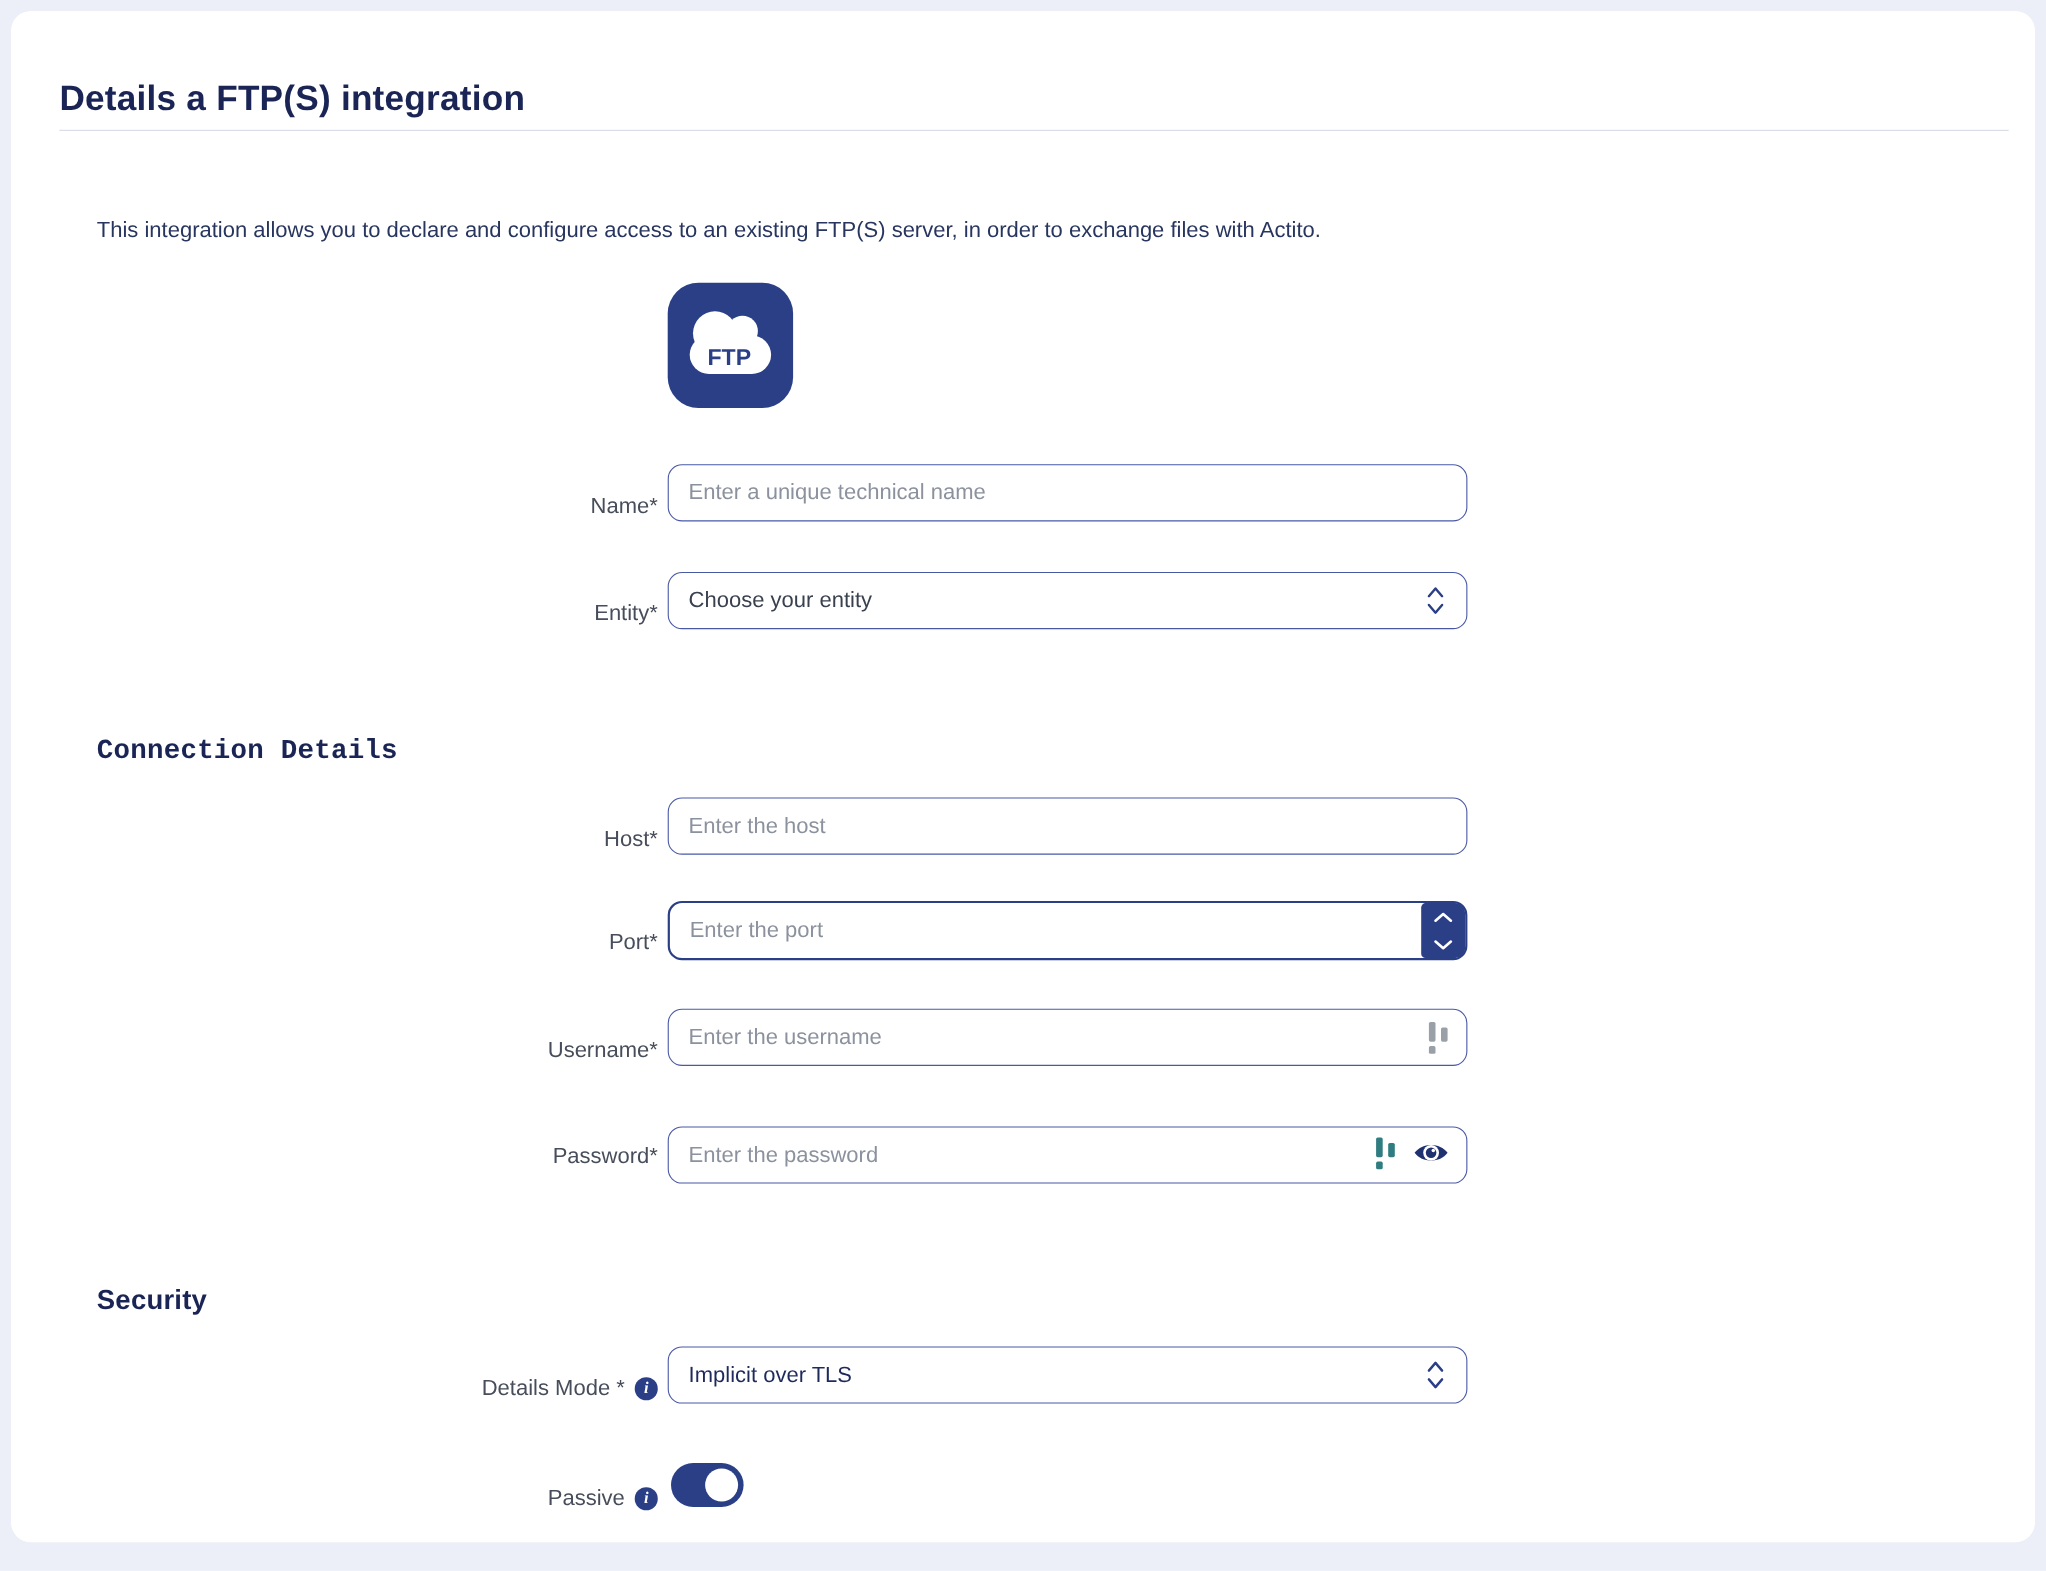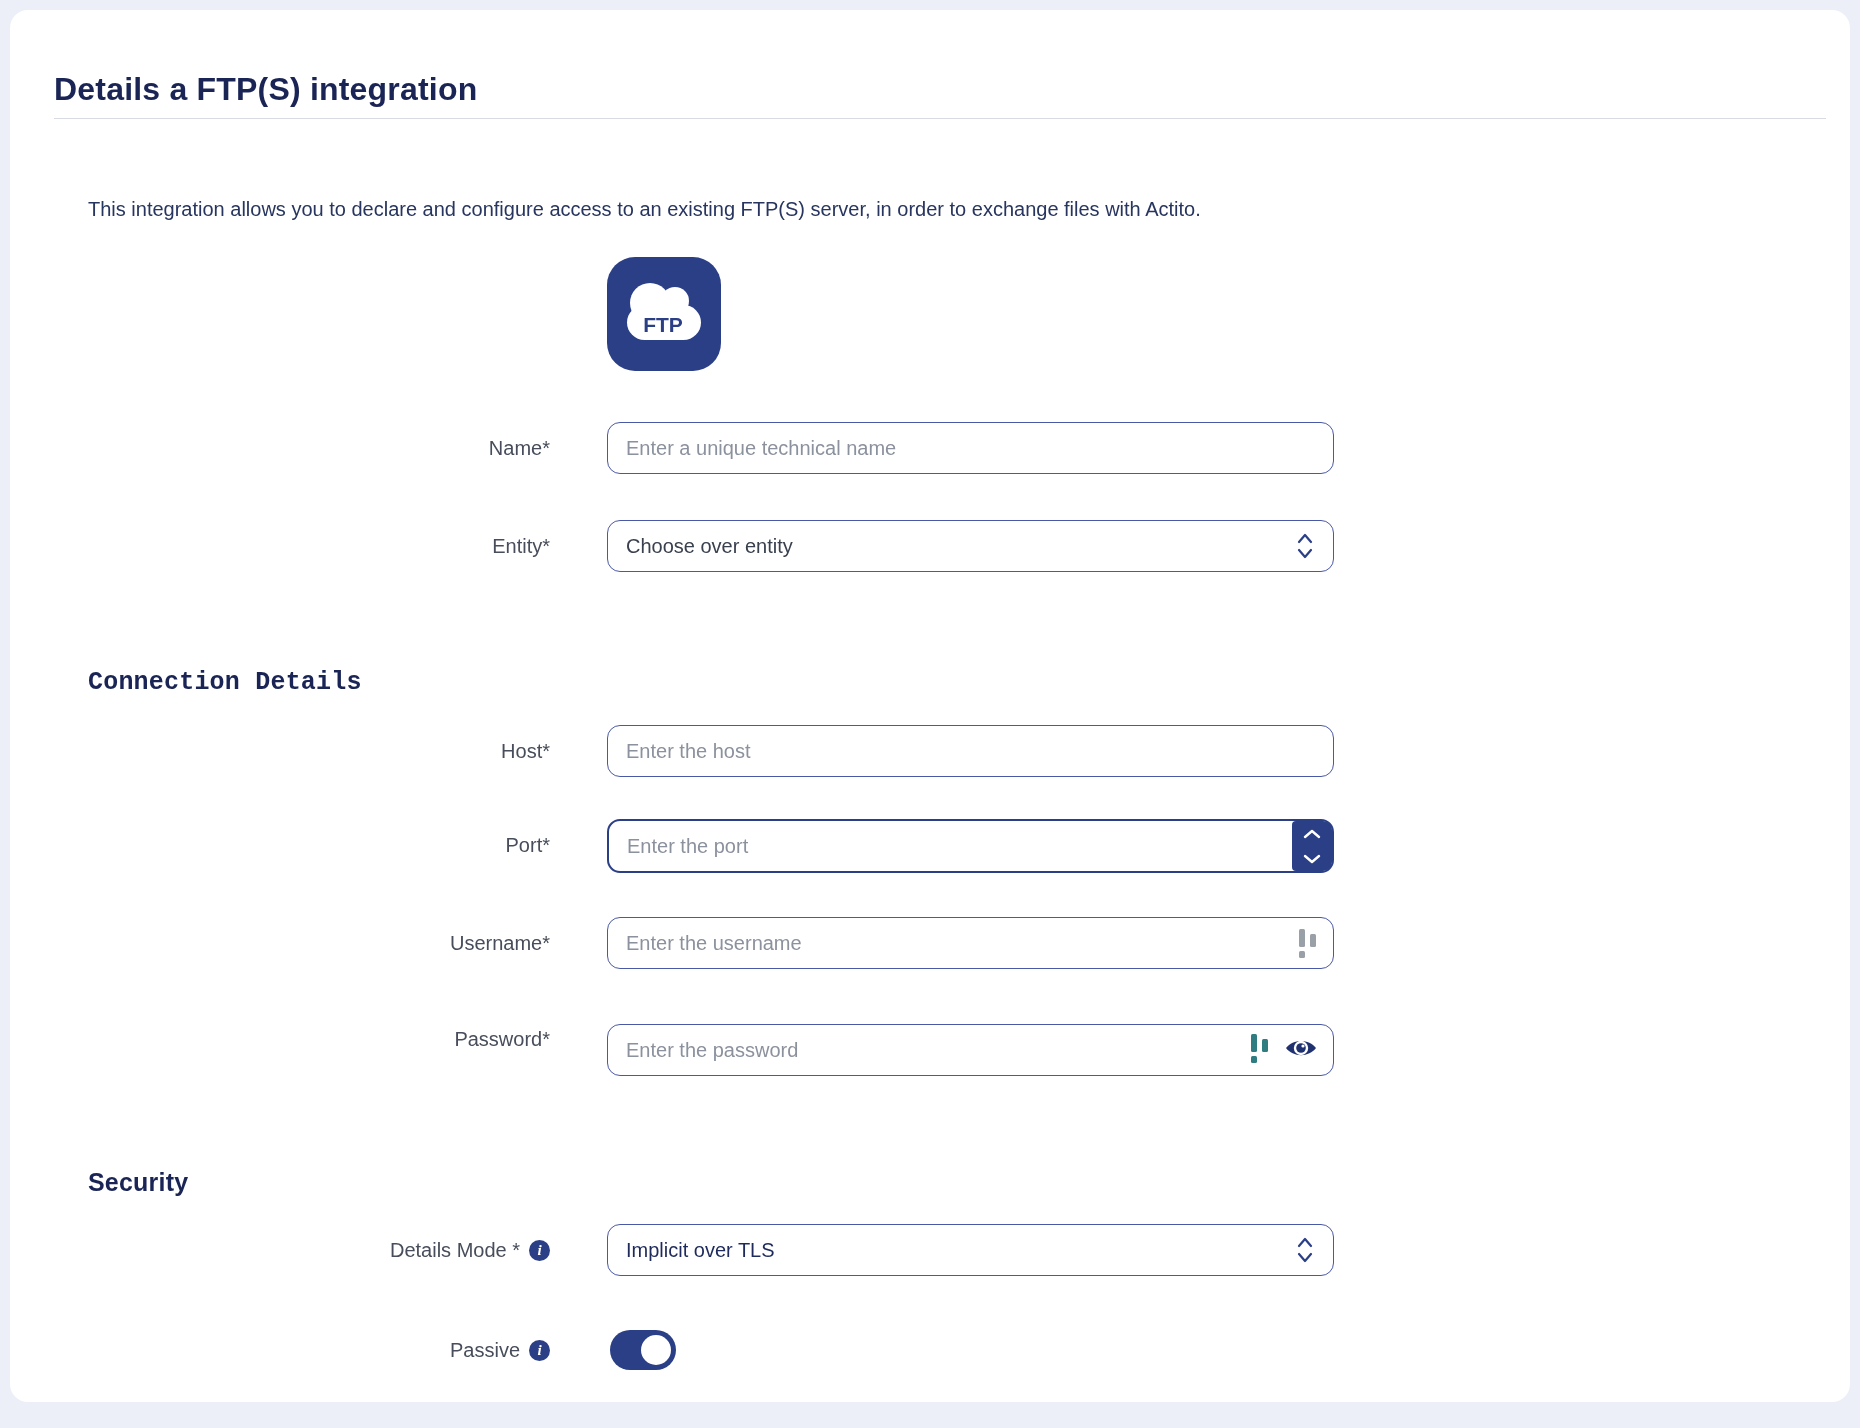--- a/index.html
+++ b/index.html
@@ -29,23 +29,23 @@
   .app-icon{
     position:absolute;left:597px;top:247px;width:114px;height:114px;
     background:#2b3f87;border-radius:28px;display:flex;align-items:center;justify-content:center;text-align:center;
   }
   .section-heading{
     position:absolute;left:78px;
     font-size:25px;font-weight:700;color:#1a2555;letter-spacing:.2px;
   }
   .row{position:absolute;left:0;width:1860px;height:52px;}
   .row-label{
-    position:absolute;left:0;top:0;width:540px;height:52px;
+    position:absolute;left:0;top:12px;width:540px;height:52px;
     display:flex;align-items:center;justify-content:flex-end;gap:9px;
-    font-size:20px;color:#474d5a;
+    font-size:20px;color:#474d5a;padding-left:48px;
   }
   .control{
     position:absolute;left:597px;top:0;width:727px;height:52px;
     box-sizing:border-box;
     border:1.5px solid #4a59a5;border-radius:13px;
     background:#fff;
     display:flex;align-items:center;
     padding:0 18px;
   }
   input.control{
@@ -115,21 +115,21 @@
     </div>
 
     <div class="row" style="top:412px;">
       <label class="row-label">Name*</label>
       <input class="control" type="text" placeholder="Enter a unique technical name" style="">
     </div>
 
     <div class="row" style="top:510px;">
       <label class="row-label">Entity*</label>
       <div class="control">
-        <span class="select-value">Choose over entity</span>
+        <span class="select-value">Choose your entity</span>
         <svg class="select-chevrons" viewBox="0 0 20 30">
           <polyline points="4,11 10,4 16,11" fill="none" stroke="#2b3f87" stroke-width="2.2" stroke-linecap="round" stroke-linejoin="round"></polyline>
           <polyline points="4,19 10,26 16,19" fill="none" stroke="#2b3f87" stroke-width="2.2" stroke-linecap="round" stroke-linejoin="round"></polyline>
         </svg>
       </div>
     </div>
 
     <h2 class="section-heading" style="top:637px;font-family:Liberation Mono, monospace;">Connection Details</h2>
 
     <div class="row" style="top:715px;">

